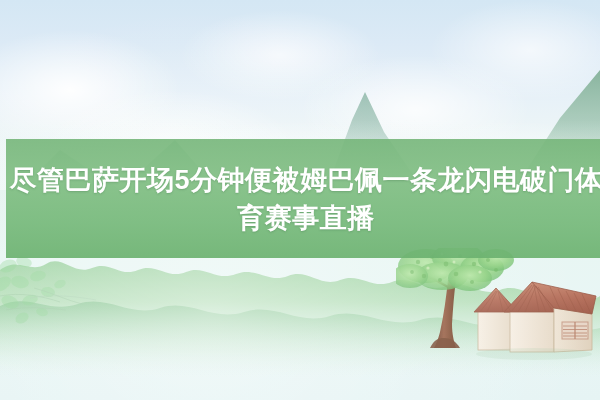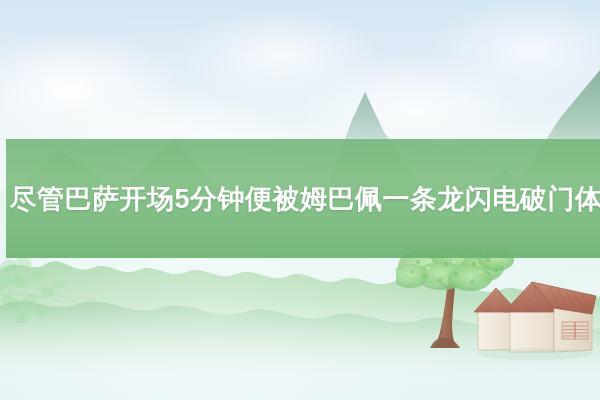--- a/index.html
+++ b/index.html
@@ -377,15 +377,16 @@
       <line x1="105" y1="54" x2="105" y2="71" stroke="#b98670" stroke-width="1.2"></line>
 
       <ellipse cx="64" cy="86" rx="58" ry="6" fill="#9ec9a4" opacity="0.18"></ellipse>
     </svg>
   </div>
 
   <div class="soft-veil"></div>
 
   <div class="banner">
     <div class="banner-line">尽管巴萨开场5分钟便被姆巴佩一条龙闪电破门体</div>
+    <div class="banner-line">育赛事直播</div>
   </div>
 
 </div>
 
 </body></html>

